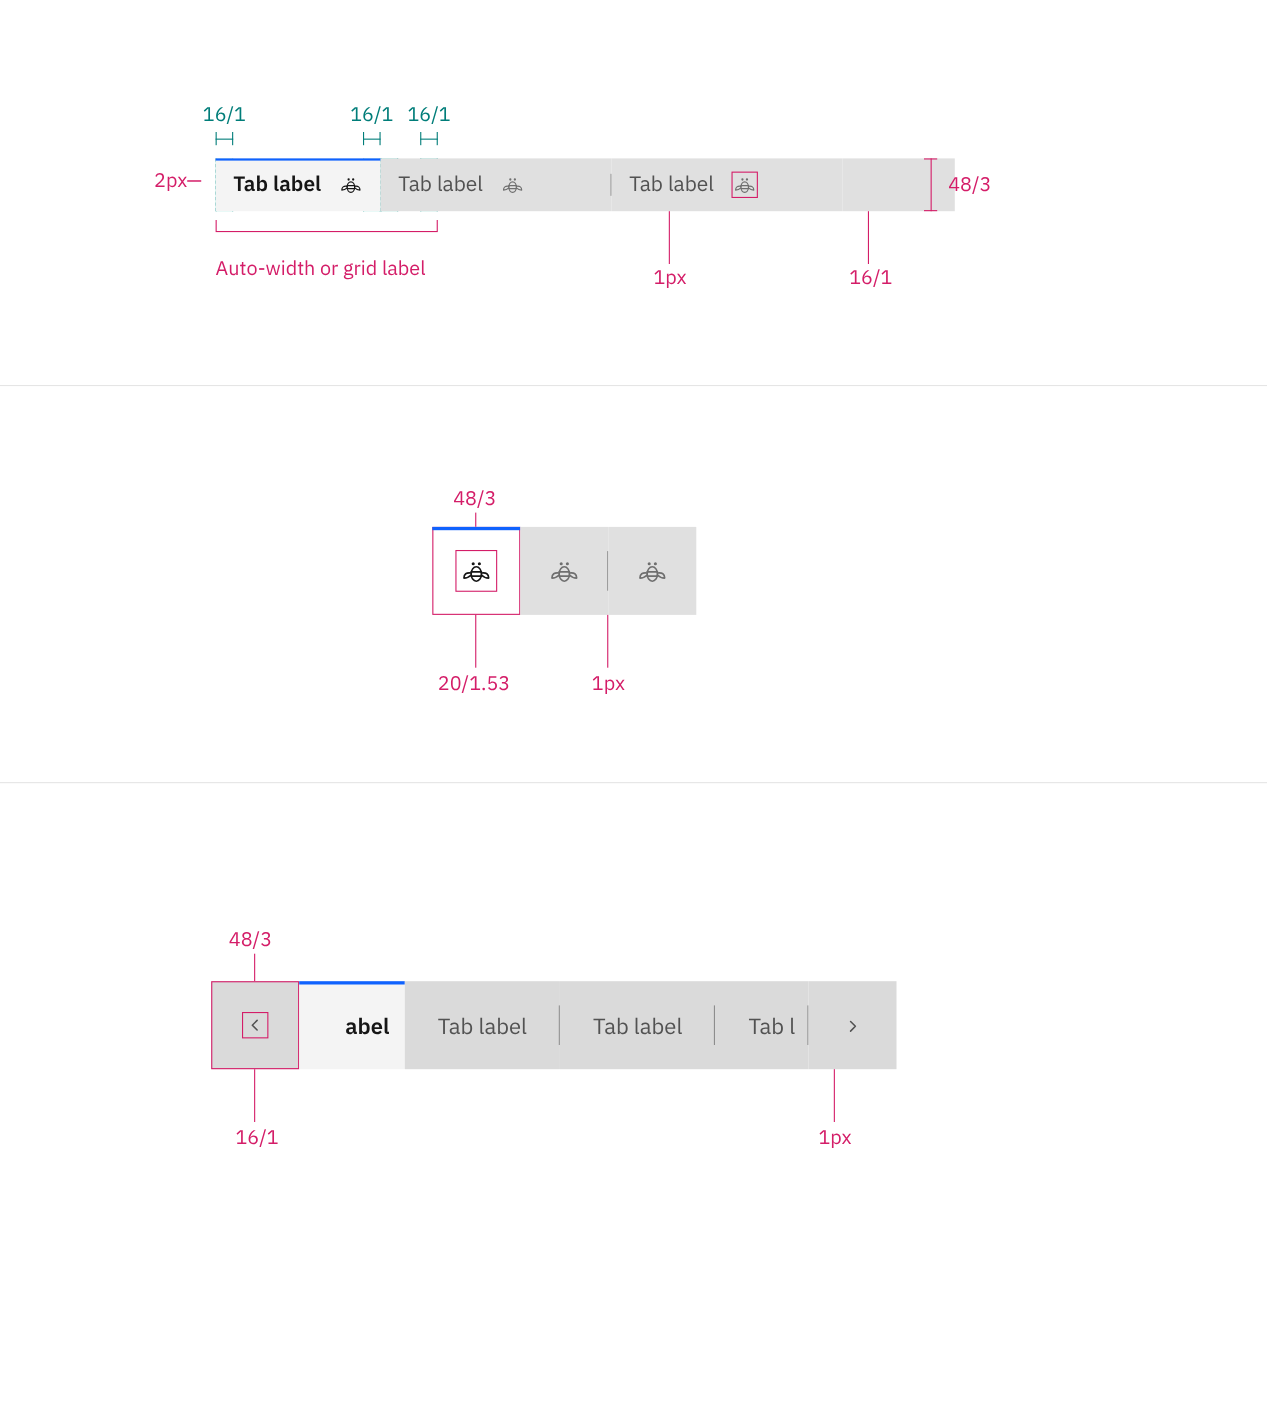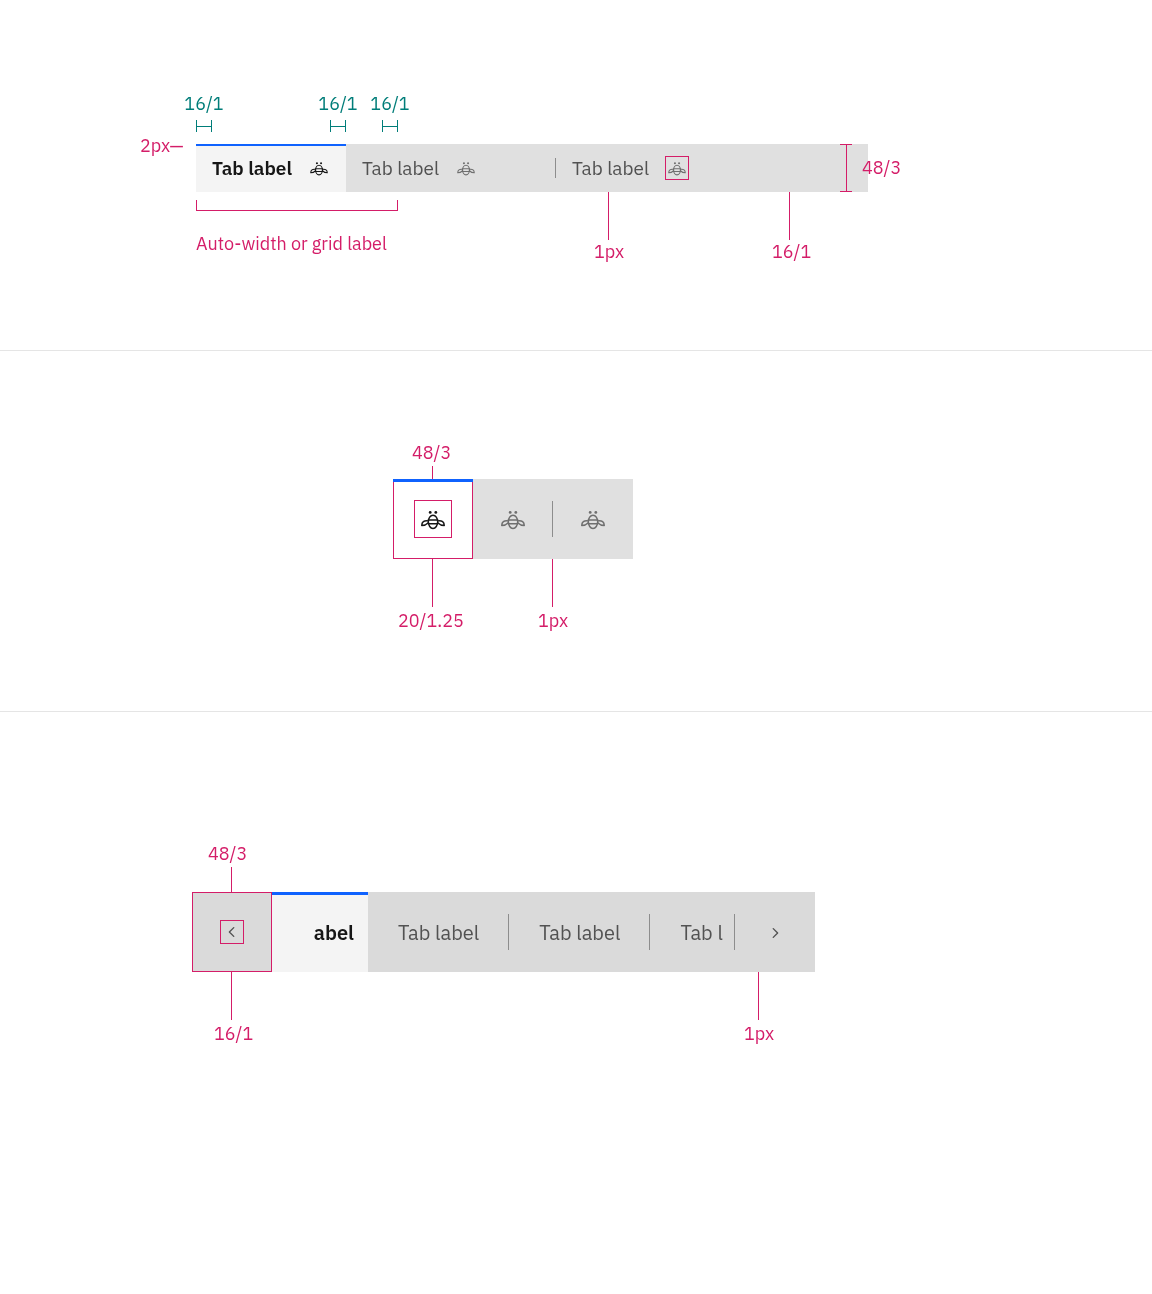--- a/index.html
+++ b/index.html
@@ -120,21 +120,21 @@
     top:92px;
     width:40px;
     text-align:center;
     margin-left:-12px;
   }
 
   
   .fig1 .left-2px {
     position:absolute;
     left:140px;
-    top:134px;
+    top:152px;
   }
 
   
   .fig1 .bottom-bracket {
     position:absolute;
     top:200px;
     height:10px;
   }
   .fig1 .bottom-bracket .hline {
     position:absolute; left:0; right:0; top:10px; height:1px; background: var(--magenta);
@@ -392,21 +392,21 @@
               <circle cx="19" cy="9" r="1.5" fill="#6f6f6f" stroke="none"></circle>
               <path d="M11 17 h10 M11 21 h10"></path>
               <path d="M11 18 Q4 17 4 23 Q8 23 11 20"></path>
               <path d="M21 18 Q28 17 28 23 Q24 23 21 20"></path>
             </svg>
       </span>
     </div>
   </div>
 
   <div class="ptr" style="left:432px; top:208px; height:48px;"></div>
-  <span class="spec-label btm-label" style="left:398px;">20/1.25</span>
+  <span class="spec-label btm-label" style="left:398px;">20/1.53</span>
 
   <div class="ptr" style="left:552px; top:208px; height:48px;"></div>
   <span class="spec-label btm-label" style="left:538px;">1px</span>
 
 </div>
 
 <hr class="section-hr">
 
 <div class="fig3">
 

